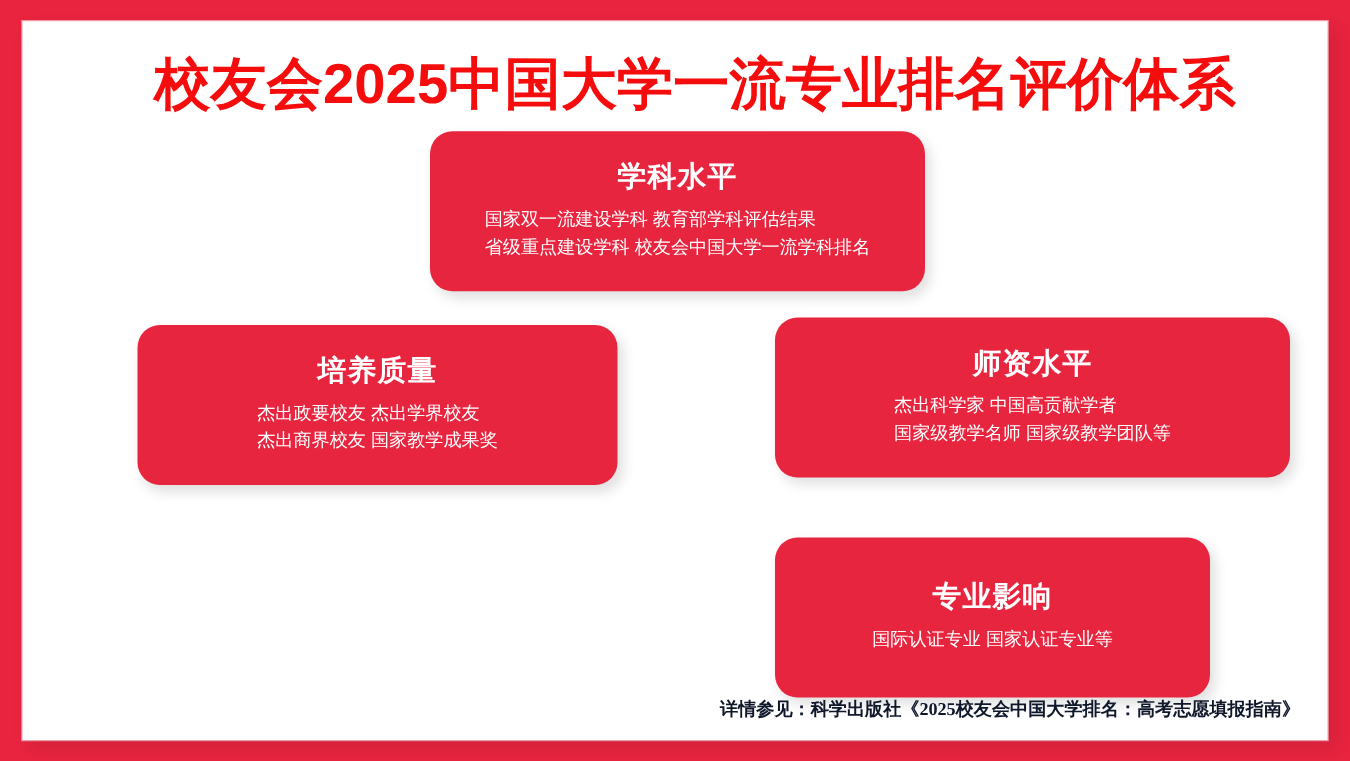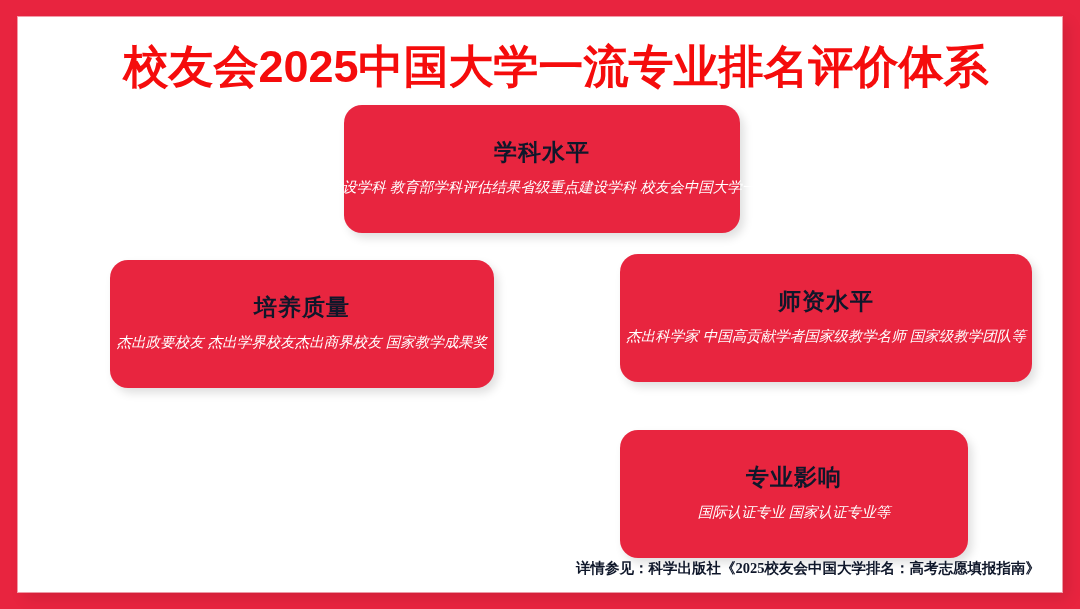--- a/index.html
+++ b/index.html
@@ -60,32 +60,32 @@
     border-radius: 18px;
     box-shadow: 4px 5px 10px rgba(0,0,0,0.13);
     box-sizing: border-box;
     display: flex;
     flex-direction: column;
     align-items: center;
     justify-content: center;
     padding: 6px 14px 10px 14px;
   }
   .card-title {
-    color: #0f172a;
+    color: #ffffff;
     font-size: 23px;
     line-height: 30px;
     font-weight: bold;
     letter-spacing: 1px;
     margin-bottom: 9px;
     white-space: nowrap;
   }
   .card-lines {
     display: flex;
+    flex-direction: column;
     align-items: flex-start;
-    font-style: italic;
   }
   .card-line {
     color: #ffffff;
     font-size: 14.5px;
     line-height: 22px;
     font-weight: normal;
     white-space: nowrap;
     text-align: center;
   }
 

